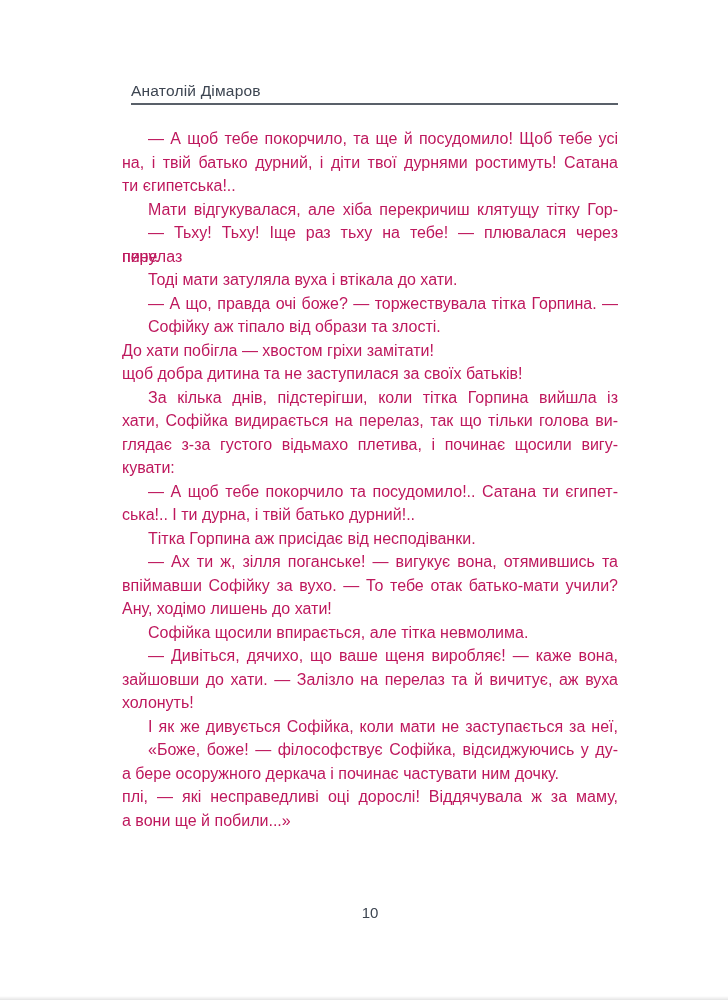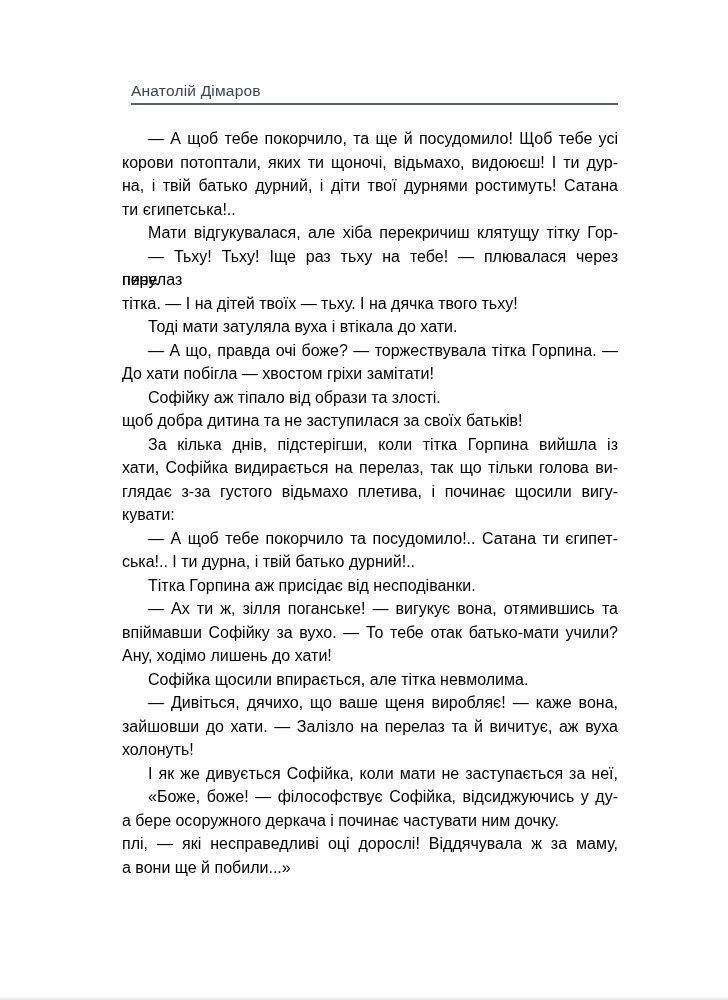--- a/index.html
+++ b/index.html
@@ -27,21 +27,21 @@
     border-bottom: 2px solid #596069;
     padding-bottom: 4px;
   }
   .body-text {
     position: absolute;
     left: 122px;
     top: 127px;
     width: 496px;
     font-size: 16px;
     line-height: 23.5px;
-    color: #000000;
+    color: #be185d;
   }
   .line {
     height: 23.5px;
     white-space: normal;
   }
   .line.full {
     text-align: justify;
     text-align-last: justify;
   }
   .line.last {
@@ -73,31 +73,29 @@
 <body>
 
 <div class="book-page">
 
   <div class="running-header">
     <span>Анатолій Дімаров</span>
   </div>
 
   <div class="body-text">
       <div class="line full indent">— А щоб тебе покорчило, та ще й посудомило! Щоб тебе усі</div>
-      <div class="line full">корови потоптали, яких ти щоночі, відьмахо, видоюєш! І ти дур-</div>
       <div class="line full">на, і твій батько дурний, і діти твої дурнями ростимуть! Сатана</div>
       <div class="line last">ти єгипетська!..</div>
       <div class="line full indent">Мати відгукувалася, але хіба перекричиш клятущу тітку Гор-</div>
       <div class="line full indent">— Тьху! Тьху! Іще раз тьху на тебе! — плювалася через перелаз</div>
       <div class="line last">пину.</div>
-      <div class="line last">тітка. — І на дітей твоїх — тьху. І на дячка твого тьху!</div>
       <div class="line last indent">Тоді мати затуляла вуха і втікала до хати.</div>
       <div class="line full indent">— А що, правда очі боже? — торжествувала тітка Горпина. —</div>
+      <div class="line last indent">Софійку аж тіпало від образи та злості.</div>
       <div class="line last">До хати побігла — хвостом гріхи замітати!</div>
-      <div class="line last indent">Софійку аж тіпало від образи та злості.</div>
       <div class="line last">щоб добра дитина та не заступилася за своїх батьків!</div>
       <div class="line full indent">За кілька днів, підстерігши, коли тітка Горпина вийшла із</div>
       <div class="line full">хати, Софійка видирається на перелаз, так що тільки голова ви-</div>
       <div class="line full">глядає з-за густого відьмахо плетива, і починає щосили вигу-</div>
       <div class="line last">кувати:</div>
       <div class="line full indent">— А щоб тебе покорчило та посудомило!.. Сатана ти єгипет-</div>
       <div class="line last">ська!.. І ти дурна, і твій батько дурний!..</div>
       <div class="line last indent">Тітка Горпина аж присідає від несподіванки.</div>
       <div class="line full indent">— Ах ти ж, зілля поганське! — вигукує вона, отямившись та</div>
       <div class="line full">впіймавши Софійку за вухо. — То тебе отак батько-мати учили?</div>
@@ -106,16 +104,17 @@
       <div class="line full indent">— Дивіться, дячихо, що ваше щеня виробляє! — каже вона,</div>
       <div class="line full">зайшовши до хати. — Залізло на перелаз та й вичитує, аж вуха</div>
       <div class="line last">холонуть!</div>
       <div class="line full indent">І як же дивується Софійка, коли мати не заступається за неї,</div>
       <div class="line full indent">«Боже, боже! — філософствує Софійка, відсиджуючись у ду-</div>
       <div class="line last">а бере осоружного деркача і починає частувати ним дочку.</div>
       <div class="line full">плі, — які несправедливі оці дорослі! Віддячувала ж за маму,</div>
       <div class="line last">а вони ще й побили...»</div>
     </div>
 
+  <div class="page-number">10</div>
 
   <div class="bottom-edge"></div>
 
 </div>
 
 </body></html>

